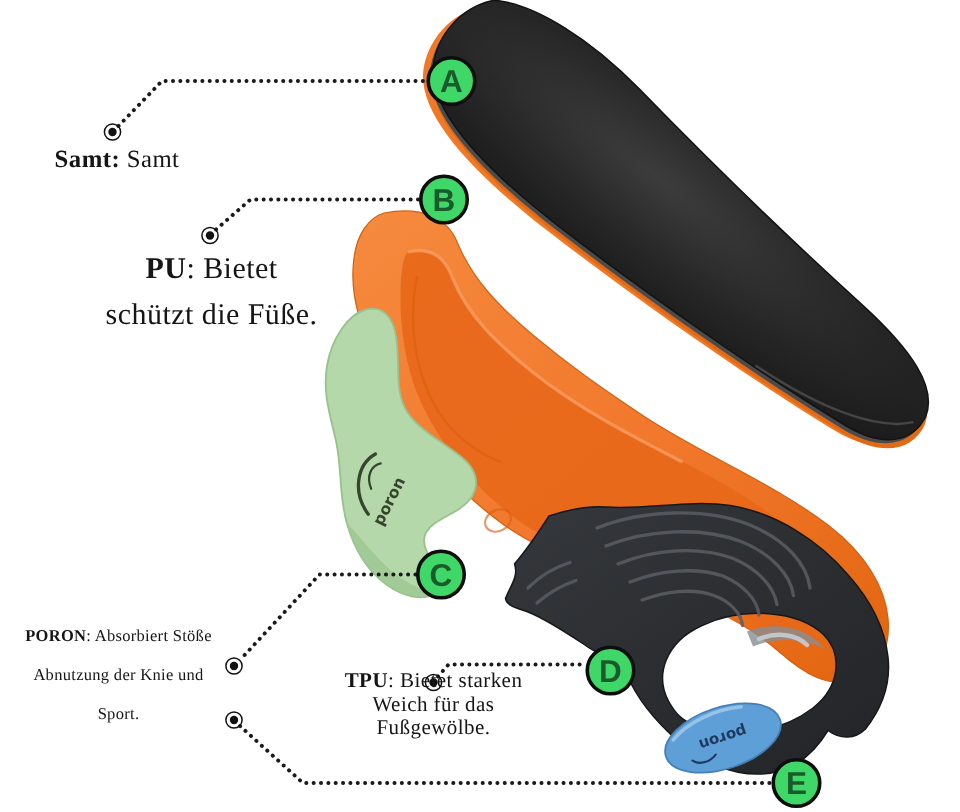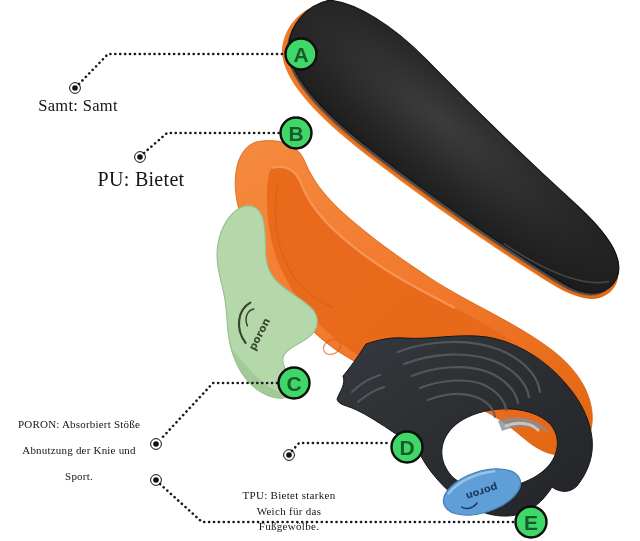--- a/index.html
+++ b/index.html
@@ -1,24 +1,24 @@
 <!DOCTYPE html>
 <html><head>
 <meta charset="utf-8">
 <style>
   html,body{margin:0;padding:0;background:#fff;}
   #stage{position:relative;width:640px;height:541px;background:#fff;overflow:hidden;
          font-family:"Liberation Serif",serif;}
   #stage svg{position:absolute;left:0;top:0;}
   .ann{position:absolute;text-align:center;color:#151515;}
-  .ann .b{font-weight:400;}
+  .ann .b{font-weight:700;}
   .ann-samt{left:0;top:98px;width:156px;font-size:16.5px;line-height:16px;letter-spacing:.3px;}
   .ann-pu{left:55px;top:172px;width:172px;font-size:20px;line-height:15.6px;letter-spacing:.3px;}
   .ann-poron{left:0;top:418px;width:158px;font-size:11px;line-height:13px;letter-spacing:.2px;}
-  .ann-tpu{left:203px;top:488px;width:172px;font-size:11px;line-height:15.6px;letter-spacing:.3px;}
+  .ann-tpu{left:203px;top:447px;width:172px;font-size:14px;line-height:15.6px;letter-spacing:.3px;}
   .lbl-letter{font-family:"Liberation Sans",sans-serif;font-weight:700;font-size:21px;}
   .logo-txt{font-family:"DejaVu Sans",sans-serif;font-weight:700;}
 </style>
 </head>
 <body>
 
 <div id="stage">
 
   <svg width="640" height="541" viewBox="0 0 640 541">
     <defs>
@@ -142,20 +142,21 @@
     </g>
   </svg>
 
   <div class="ann ann-samt">
     <span class="b">Samt:</span><span> Samt</span><br>
   </div>
 
   <div class="ann ann-pu">
     <span class="b">PU</span><span>: Bietet</span><br>
     <br>
+    <span>schützt die Füße.</span>
   </div>
 
   <div class="ann ann-poron">
     <span class="b">PORON</span><span>: Absorbiert Stöße</span><br>
     <br>
     <span>Abnutzung der Knie und</span><br>
     <br>
     <span>Sport.</span>
   </div>
 

